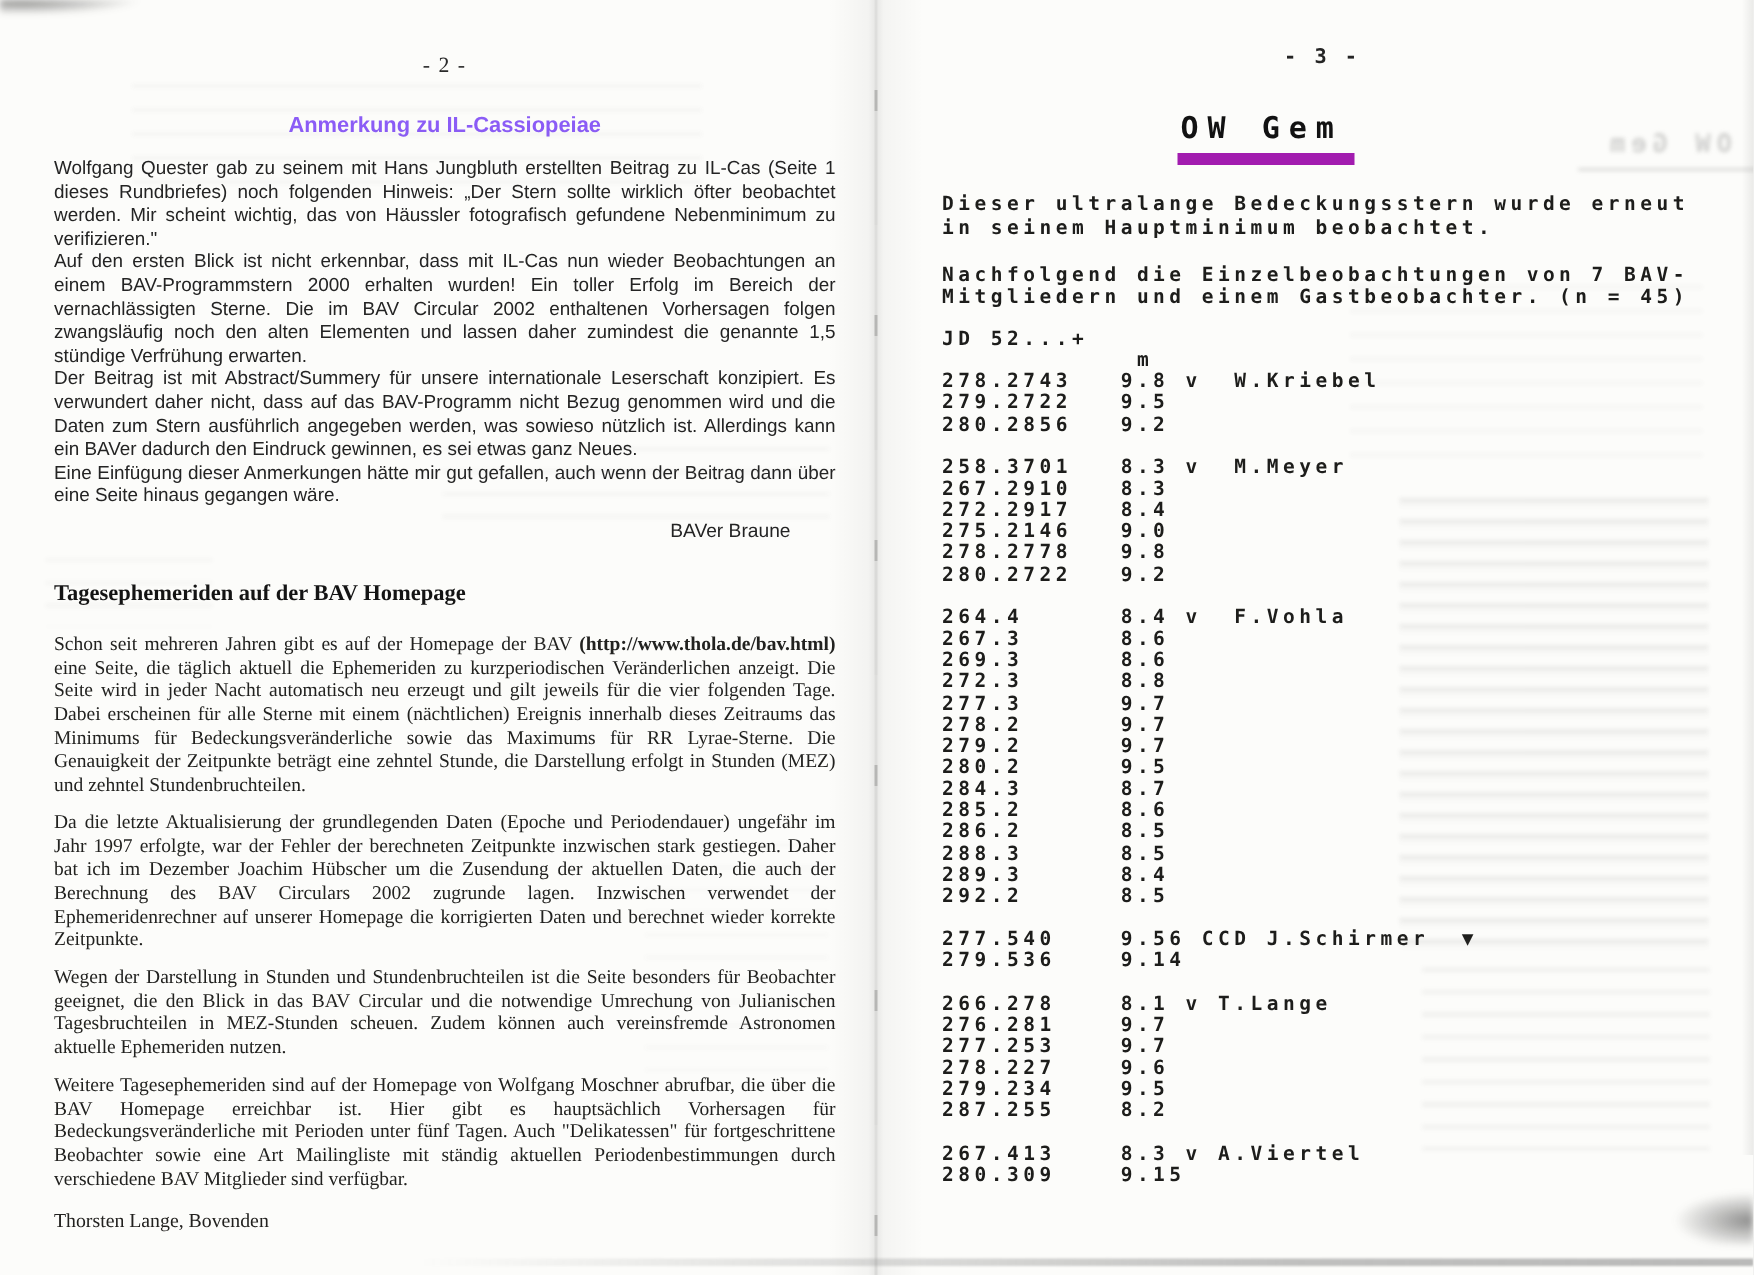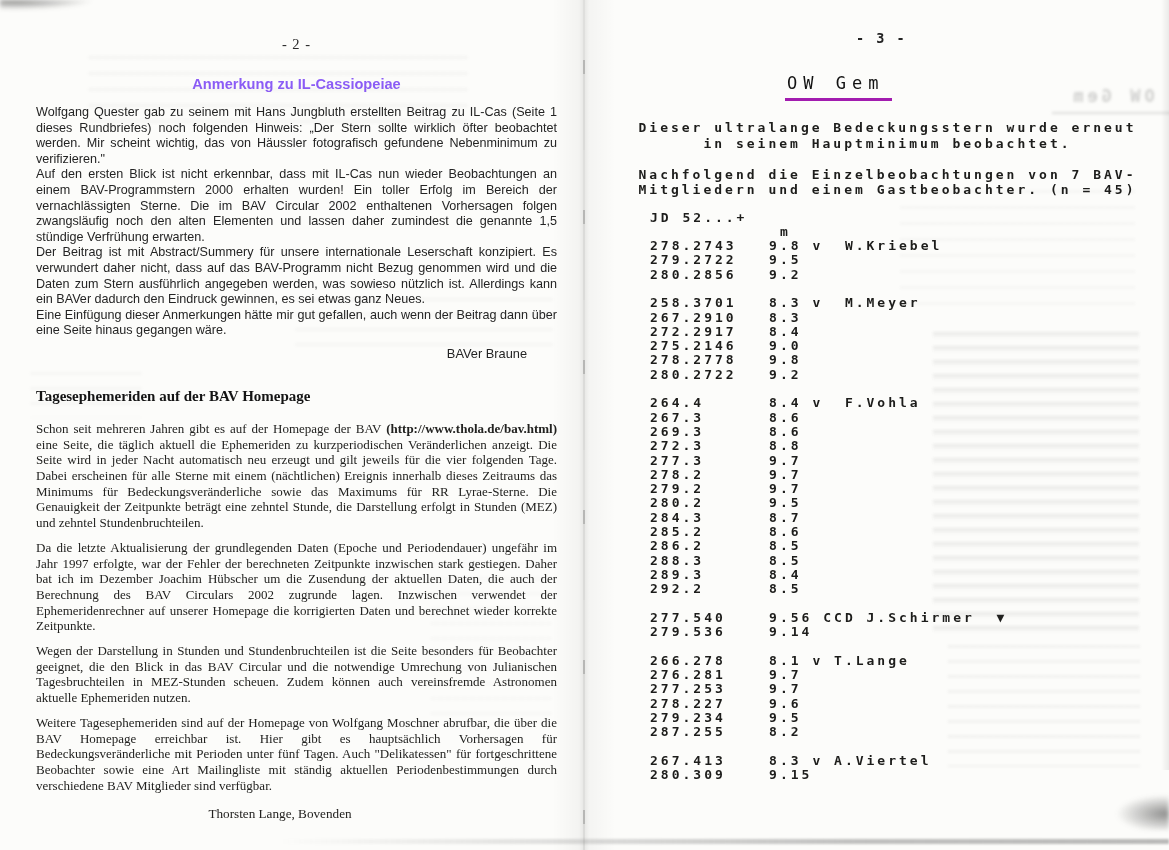--- a/index.html
+++ b/index.html
@@ -40,41 +40,41 @@
   .a2-title {
     margin: 27px 0 16px; text-align: left;
     font-size: 15px; font-weight: bold; color: #141414;
   }
   .a2 p {
     margin: 0 0 9px; font-size: 13px; line-height: 15.7px;
     text-align: justify; color: #222220;
   }
   .a2 b { font-weight: bold; }
   .sig2 {
-    margin-top: 13px; padding-right: 33px; text-align: center;
+    margin-top: 13px; padding-right: 33px; text-align: left;
     font-size: 13.2px; color: #22211f;
   }
 
   
   .pageno-right {
     margin-left: 228px; font-size: 13.5px; font-weight: bold;
     letter-spacing: 2px; color: #242424;
   }
   .ow-title {
     display: inline-block; margin: 27px 0 0 157px;
-    font-size: 17px; font-weight: normal; letter-spacing: 6px;
-    color: #121212; border-bottom: 3px solid #a21caf; padding: 0 8px 5px 2px;
+    font-size: 20px; font-weight: bold; letter-spacing: 6px;
+    color: #121212; border-bottom: 8px solid #a21caf; padding: 0 8px 5px 2px;
   }
   pre.typew {
     margin: 0; white-space: pre; color: #1d1d1b;
     font-family: "DejaVu Sans Mono", monospace;
     font-weight: bold; font-size: 13px; letter-spacing: 3px;
   }
-  pre.intro { margin-top: 19px; line-height: 15.5px; text-align: center; }
-  pre.obs   { margin-top: 13px; line-height: 14.3px; margin-left: 22px; }
+  pre.intro { margin-top: 19px; line-height: 15.5px; }
+  pre.obs   { margin-top: 13px; line-height: 14.3px; }
 
   
   .artifact { position: absolute; pointer-events: none; }
   .gutter-shade {
     left: 552px; top: 0; width: 64px; height: 850px;
     background: linear-gradient(to right,
       rgba(0,0,0,0) 0%, rgba(0,0,0,0.035) 42%, rgba(0,0,0,0.085) 50%,
       rgba(0,0,0,0.03) 58%, rgba(0,0,0,0) 100%);
   }
   .gutter-line {

